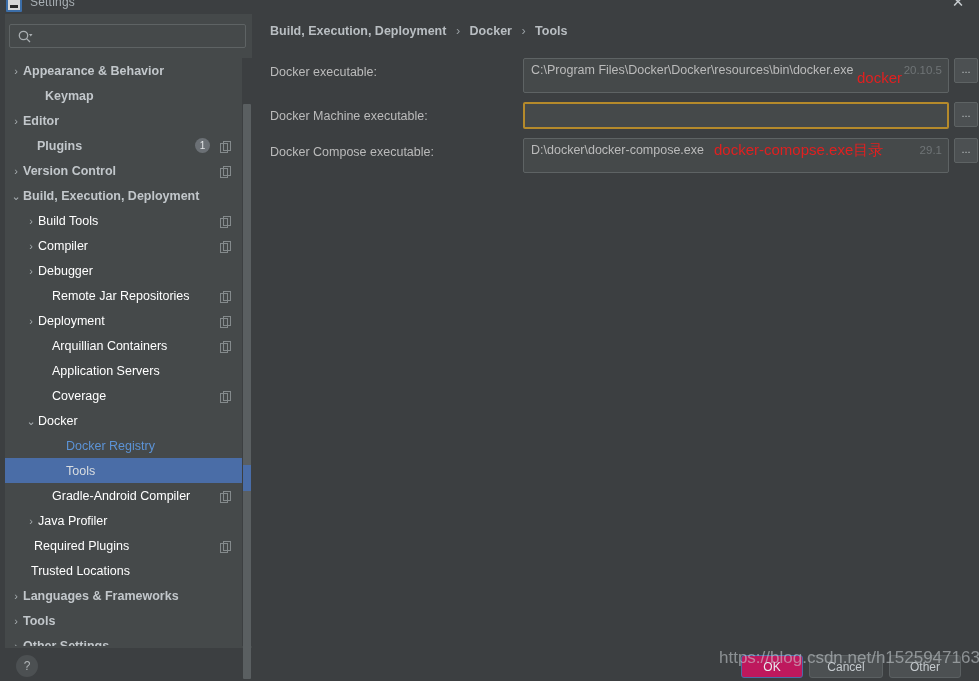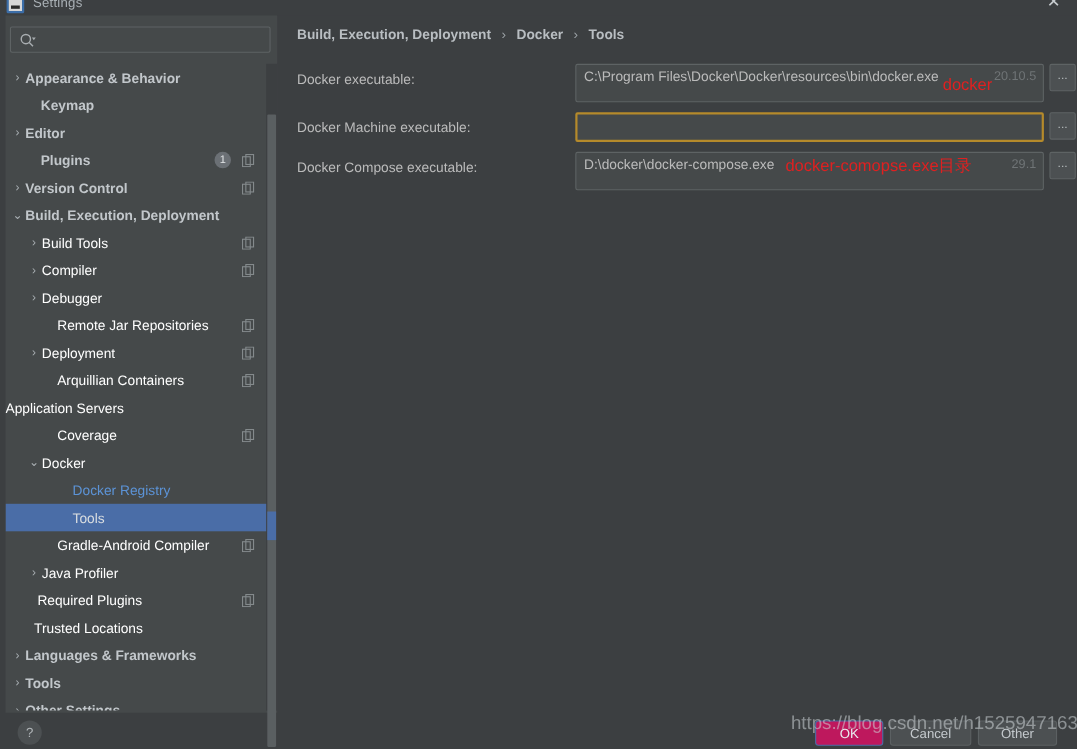--- a/index.html
+++ b/index.html
@@ -180,21 +180,21 @@
       </svg>
       <input class="search-input" value="" placeholder="" style="">
     </div>
 
     <div class="tree" id="tree">
         <div class="row bold">
           <div class="arrow" style="left: 4px;">›</div>
           <span class="row-label" style="margin-left: 18px;">Appearance &amp; Behavior</span>
         </div>
         <div class="row bold">
-          <span class="row-label" style="margin-left: 32px;">Keymap</span>
+          <span class="row-label" style="margin-left: 40px;">Keymap</span>
         </div>
         <div class="row bold">
           <div class="arrow" style="left: 4px;">›</div>
           <span class="row-label" style="margin-left: 18px;">Editor</span>
         </div>
         <div class="row bold">
           <span class="row-label" style="margin-left: 32px;">Plugins</span>
           <div class="badge">1</div>
           <span class="copy-ic"><svg viewBox="0 0 12 12">
               <rect x="0.5" y="2.5" width="7" height="9" fill="none" stroke="#9aa0a3" stroke-width="1"></rect>
@@ -249,21 +249,21 @@
             </svg></span>
         </div>
         <div class="row">
           <span class="row-label" style="margin-left: 47px;">Arquillian Containers</span>
           <span class="copy-ic"><svg viewBox="0 0 12 12">
               <rect x="0.5" y="2.5" width="7" height="9" fill="none" stroke="#9aa0a3" stroke-width="1"></rect>
               <rect x="3.5" y="0.5" width="7" height="9" fill="none" stroke="#9aa0a3" stroke-width="1"></rect>
             </svg></span>
         </div>
         <div class="row">
-          <span class="row-label" style="">Application Servers</span>
+          <span class="row-label" style="margin-left: 47px;">Application Servers</span>
         </div>
         <div class="row">
           <span class="row-label" style="margin-left: 47px;">Coverage</span>
           <span class="copy-ic"><svg viewBox="0 0 12 12">
               <rect x="0.5" y="2.5" width="7" height="9" fill="none" stroke="#9aa0a3" stroke-width="1"></rect>
               <rect x="3.5" y="0.5" width="7" height="9" fill="none" stroke="#9aa0a3" stroke-width="1"></rect>
             </svg></span>
         </div>
         <div class="row">
           <div class="arrow" style="left: 19px;">⌄</div>

